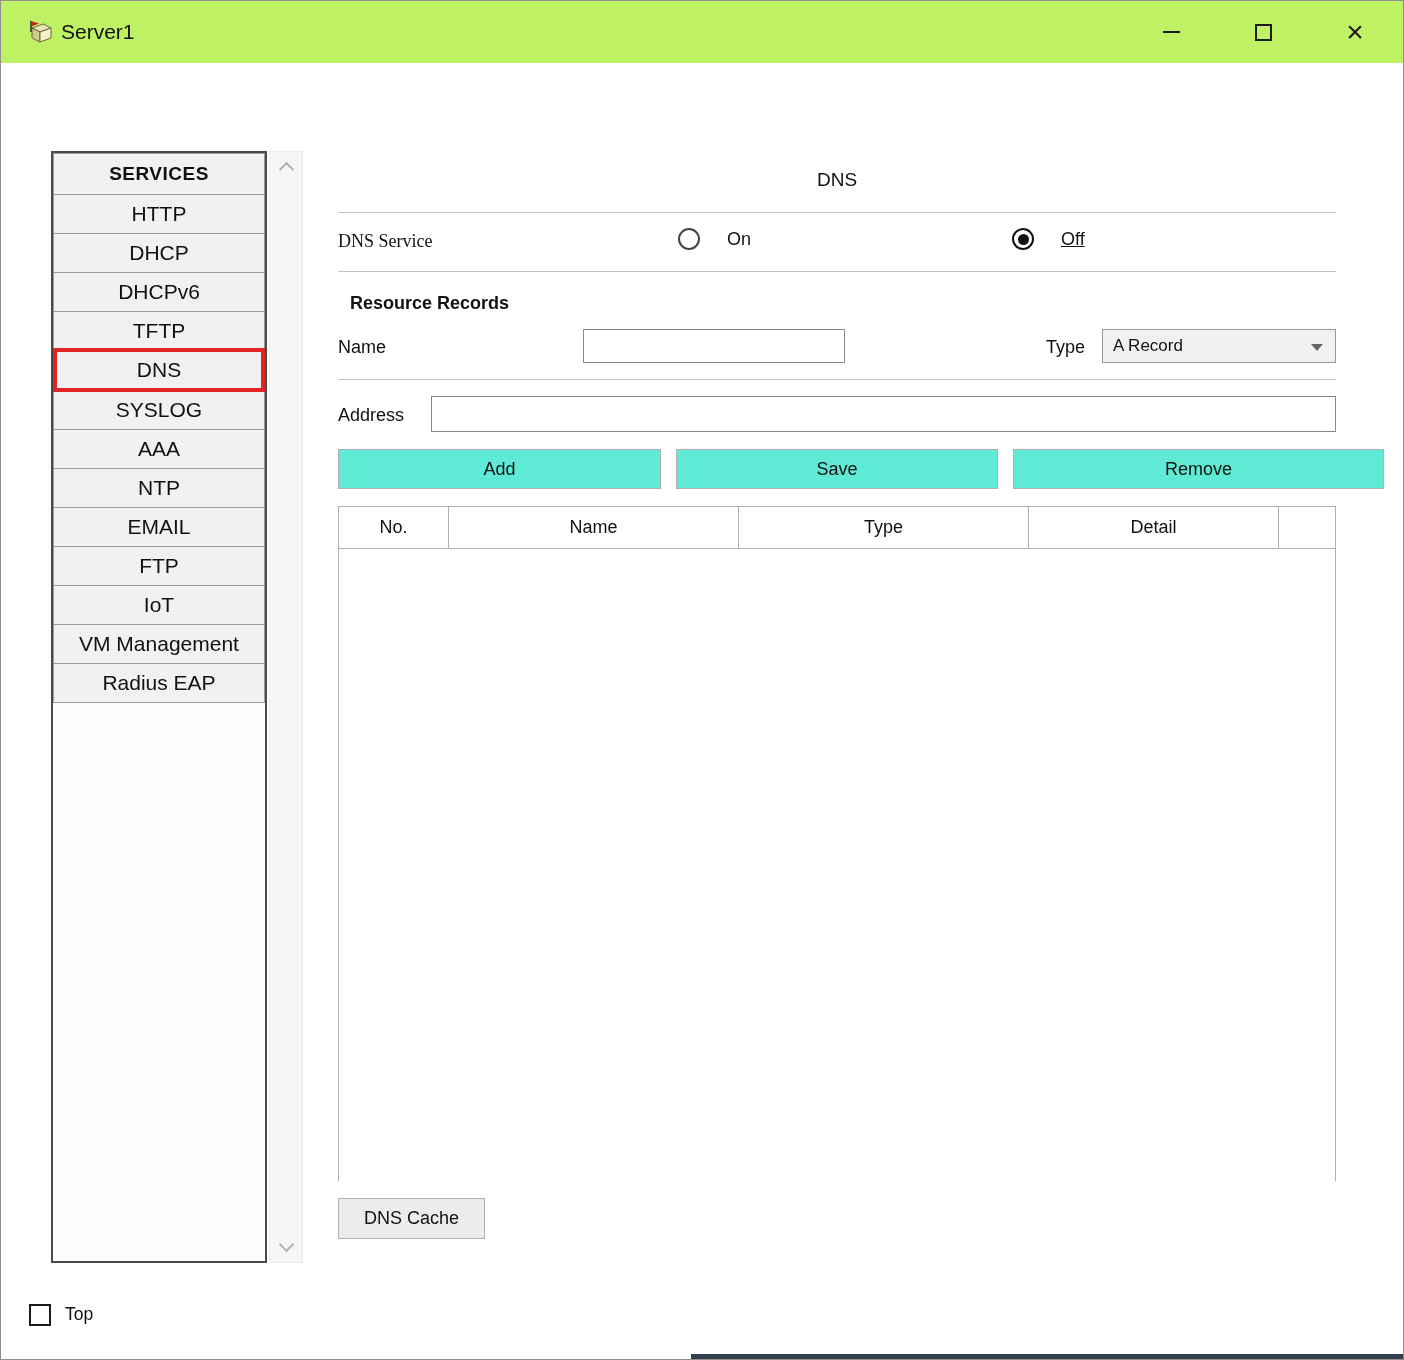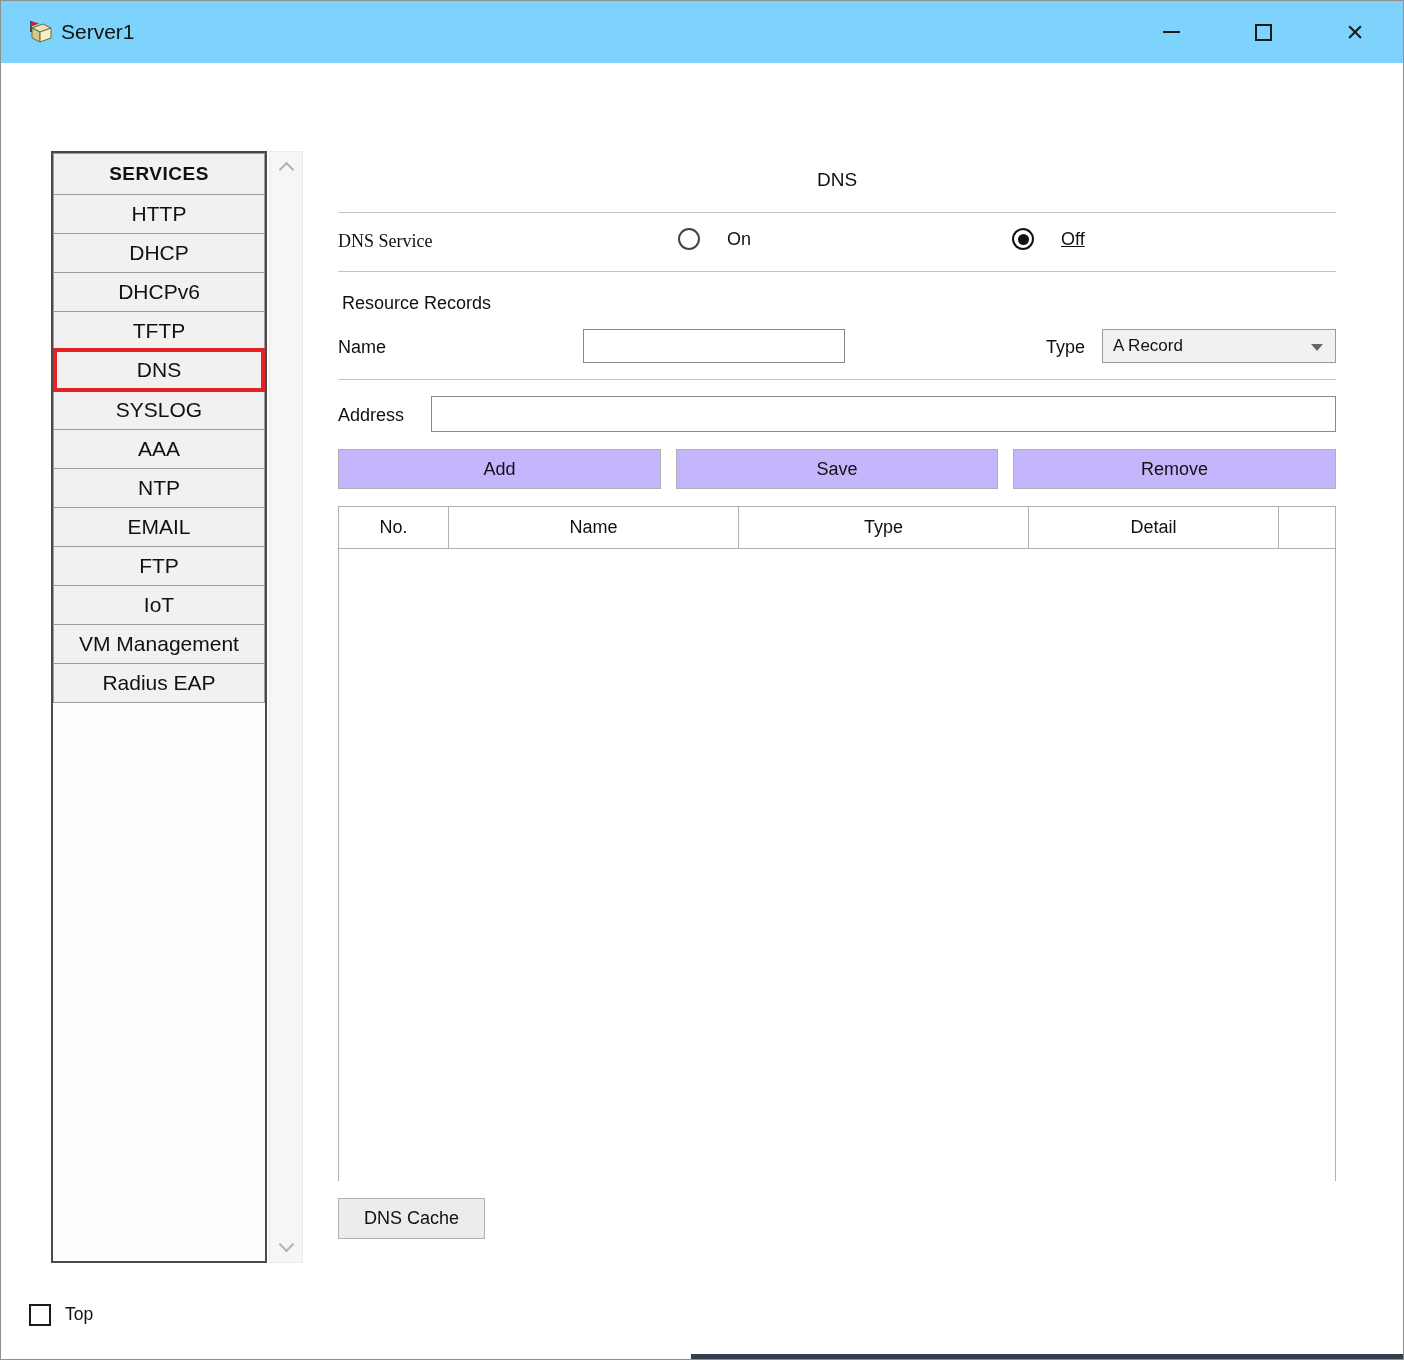--- a/index.html
+++ b/index.html
@@ -14,21 +14,21 @@
     width: 1404px; height: 1360px;
     border: 1px solid #909090;
     background: #fff;
     overflow: hidden;
   }
 
   
   .titlebar {
     position: absolute; top: 0; left: 0; right: 0; height: 62px;
     display: flex; align-items: center;
-    background: #7dd3fc;
+    background: #bef264;
   }
   .app-icon { margin-left: 26px; width: 26px; height: 26px; flex: 0 0 auto; }
   .title-text { margin-left: 8px; font-size: 21px; }
   .win-btn {
     position: absolute; top: 0; height: 62px; width: 64px;
     display: flex; align-items: center; justify-content: center;
     cursor: default;
   }
   .btn-min   { left: 1138px; }
   .btn-max   { left: 1230px; }
@@ -109,21 +109,21 @@
   .radio-circle {
     width: 22px; height: 22px; border-radius: 50%;
     border: 2px solid #444; background: #fff;
     display: flex; align-items: center; justify-content: center;
   }
   .radio-circle.checked { border: 2.5px solid #111; }
   .radio-circle.checked::after {
     content: ''; width: 11px; height: 11px; border-radius: 50%; background: #111;
   }
 
-  .rr-label { position: absolute; left: 4px; top: 142px; }
+  .rr-label { position: absolute; left: 12px; top: 142px; font-weight: bold; }
 
   .name-label { position: absolute; left: 0; top: 186px; }
   .name-input {
     position: absolute; left: 245px; top: 178px; width: 262px; height: 34px;
     border: 1px solid #888; background: #fff; font-size: 17px; padding: 0 8px;
     font-family: "Liberation Sans", sans-serif;
   }
   .type-label { position: absolute; left: 708px; top: 186px; }
   .type-select {
     position: absolute; left: 764px; top: 178px; width: 234px; height: 34px;
@@ -141,26 +141,26 @@
   .addr-label { position: absolute; left: 0; top: 254px; }
   .addr-input {
     position: absolute; left: 93px; top: 245px; width: 905px; height: 36px;
     border: 1px solid #888; background: #fff; font-size: 17px; padding: 0 8px;
     font-family: "Liberation Sans", sans-serif;
   }
 
   .btn {
     position: absolute; top: 298px; height: 40px;
     display: flex; align-items: center; justify-content: center;
-    background: #c4b5fd; border: 1px solid #b1b1b1;
+    background: #5eead4; border: 1px solid #b1b1b1;
     font-size: 18px; cursor: default;
   }
   .btn-add    { left: 0;     width: 323px; }
   .btn-save   { left: 338px; width: 322px; }
-  .btn-remove { left: 675px; width: 323px; }
+  .btn-remove { left: 675px; width: 371px; }
 
   .records-table {
     position: absolute; left: 0; top: 355px; width: 998px; height: 675px;
     border: 1px solid #b0b0b0; background: #fff;
   }
   .table-header { display: flex; height: 42px; border-bottom: 1px solid #b0b0b0; }
   .th {
     display: flex; align-items: center; justify-content: center;
     font-size: 18px; border-right: 1px solid #b0b0b0; height: 100%;
   }

